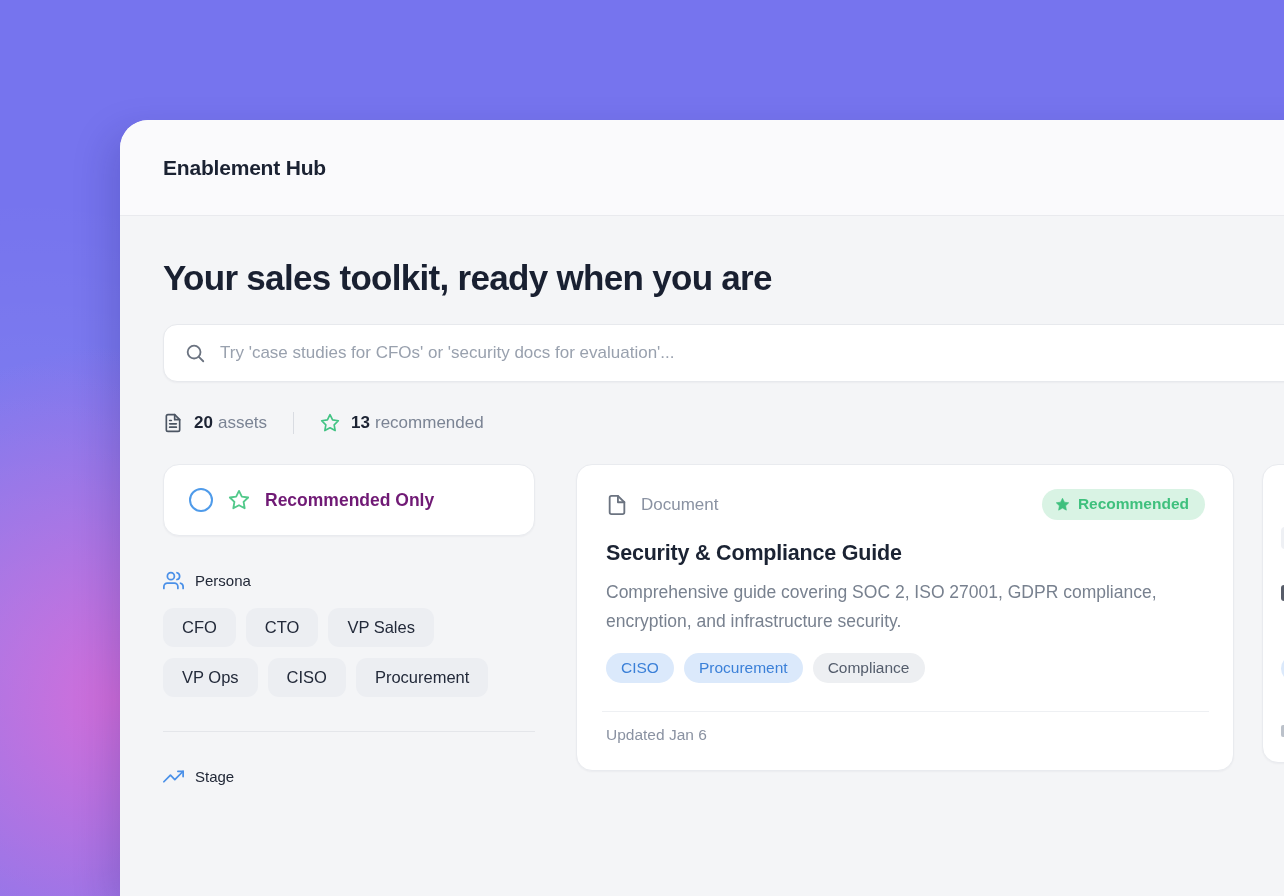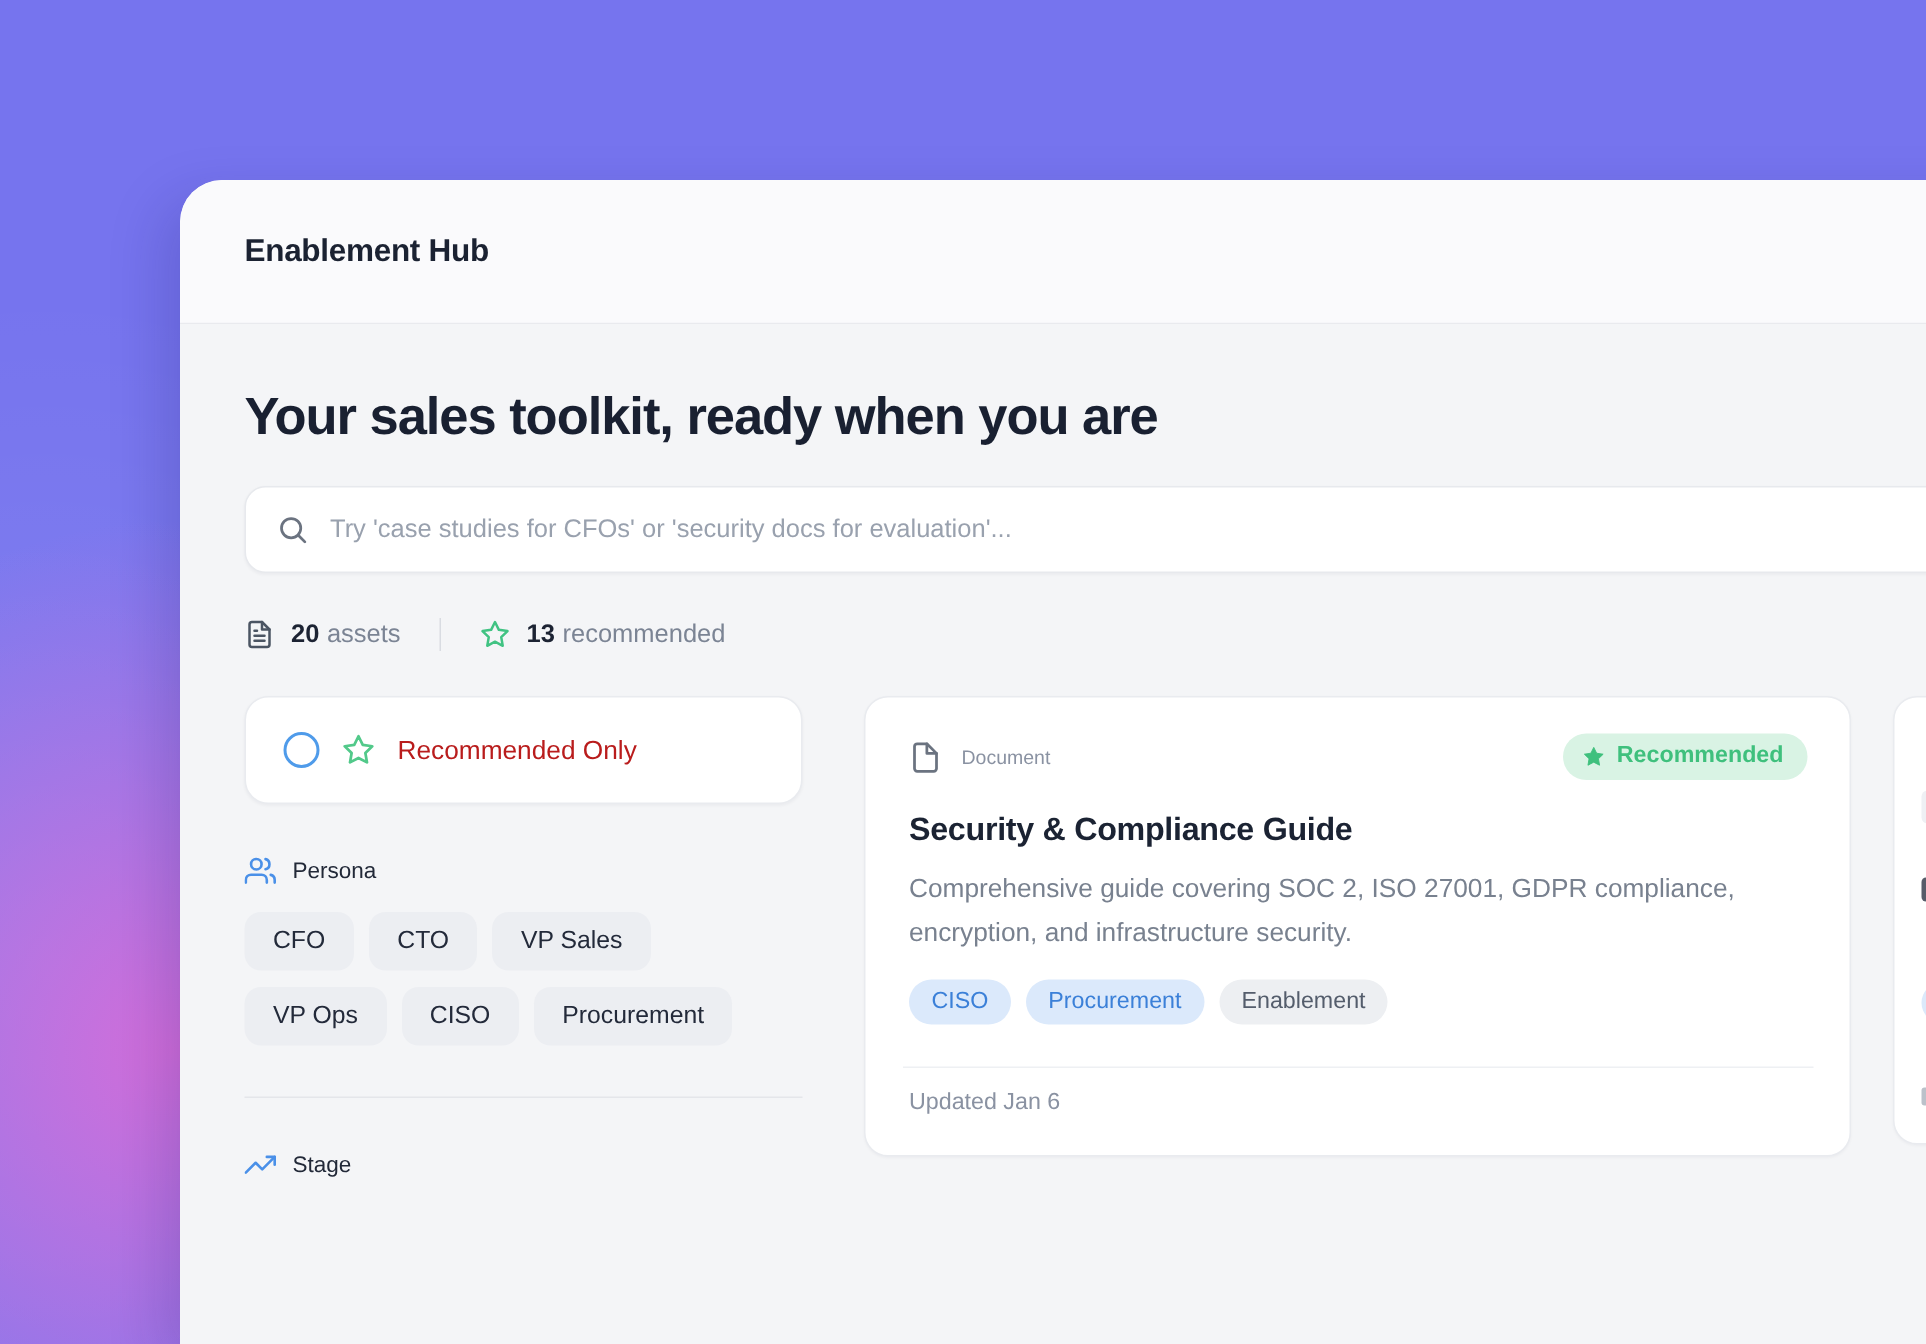--- a/index.html
+++ b/index.html
@@ -47,37 +47,37 @@
   .stats-row .lbl { color:#7b8494; }
   .stats-divider { width:1px; height:22px; background:#d9dce2; margin:0 26px; }
   .main-row { margin-top:30px; display:flex; gap:41px; align-items:flex-start; }
   .sidebar { width:372px; flex:0 0 auto; }
   .toggle-card {
     height:72px; background:#ffffff; border:1px solid #e9ebef; border-radius:16px;
     display:flex; align-items:center; padding-left:25px; gap:15px; cursor:pointer;
     box-shadow:0 1px 2px rgba(16,24,40,0.04);
   }
   .toggle-circle { width:24px; height:24px; border:2px solid #4f9bea; border-radius:50%; background:#fff; }
-  .toggle-label { font-size:17.5px; color:#b91c1c; font-weight:400; }
+  .toggle-label { font-size:17.5px; color:#701a75; font-weight:700; }
   .filter-header { margin-top:34px; display:flex; align-items:center; gap:11px; }
   .filter-header .flabel { font-size:15px; font-weight:400; color:#222938; }
   .chips { margin-top:17px; display:flex; flex-wrap:wrap; gap:11px 10px; width:372px; }
   .chip {
     background:#eceef2; color:#232a3a; font-size:16.5px; font-weight:500;
     padding:10px 19px; border-radius:11px; cursor:pointer;text-align:right;
   }
   .side-divider { margin-top:34px; height:1px; background:#e4e6ea; width:372px; }
   .cards-row { display:flex; gap:28px; flex:1 1 auto; }
   .asset-card {
     width:658px; flex:0 0 auto; background:#ffffff; border:1px solid #e9ebef;
     border-radius:16px; padding:24px 28px 26px 29px; cursor:pointer;
     box-shadow:0 1px 2px rgba(16,24,40,0.04);
   }
   .card-top { display:flex; align-items:center; justify-content:space-between; }
-  .card-type { display:flex; align-items:center; gap:13px; color:#8a92a2; font-size:13px; }
+  .card-type { display:flex; align-items:center; gap:13px; color:#8a92a2; font-size:17px; }
   .badge {
     background:#d9f3e4; color:#3fc07d; font-size:15.5px; font-weight:700;
     padding:6px 16px 7px 13px; border-radius:999px; display:flex; align-items:center; gap:8px;
   }
   .card-title { margin-top:21px; font-size:21.5px; font-weight:700; color:#1b2333; letter-spacing:-0.2px; }
   .card-desc { margin-top:12px; font-size:17.5px; line-height:29px; color:#78818f; max-width:588px; }
   .tags-row { margin-top:17px; display:flex; gap:10px; }
   .tag { font-size:15.5px; font-weight:500; padding:6px 15px; border-radius:999px; }
   .tag-blue { background:#dbe9fb; color:#3b80d8; }
   .tag-gray { background:#edeff2; color:#545d6c; }
@@ -193,21 +193,21 @@
                   <polygon points="12 2 15.09 8.26 22 9.27 17 14.14 18.18 21.02 12 17.77 5.82 21.02 7 14.14 2 9.27 8.91 8.26"></polygon>
                 </svg>
               <span>Recommended</span>
             </div>
           </div>
           <div class="card-title">Security &amp; Compliance Guide</div>
           <div class="card-desc">Comprehensive guide covering SOC 2, ISO 27001, GDPR compliance, encryption, and infrastructure security.</div>
           <div class="tags-row">
               <span class="tag tag-blue">CISO</span>
               <span class="tag tag-blue">Procurement</span>
-              <span class="tag tag-gray">Enablement</span>
+              <span class="tag tag-gray">Compliance</span>
             </div>
           <div class="card-divider"></div>
           <div class="card-footer">Updated Jan 6</div>
         </div>
 
         <div class="asset-card-partial">
           <div class="frag frag-icon"></div>
           <div class="frag frag-title"></div>
           <div class="frag frag-tag"></div>
           <div class="frag frag-footer"></div>

